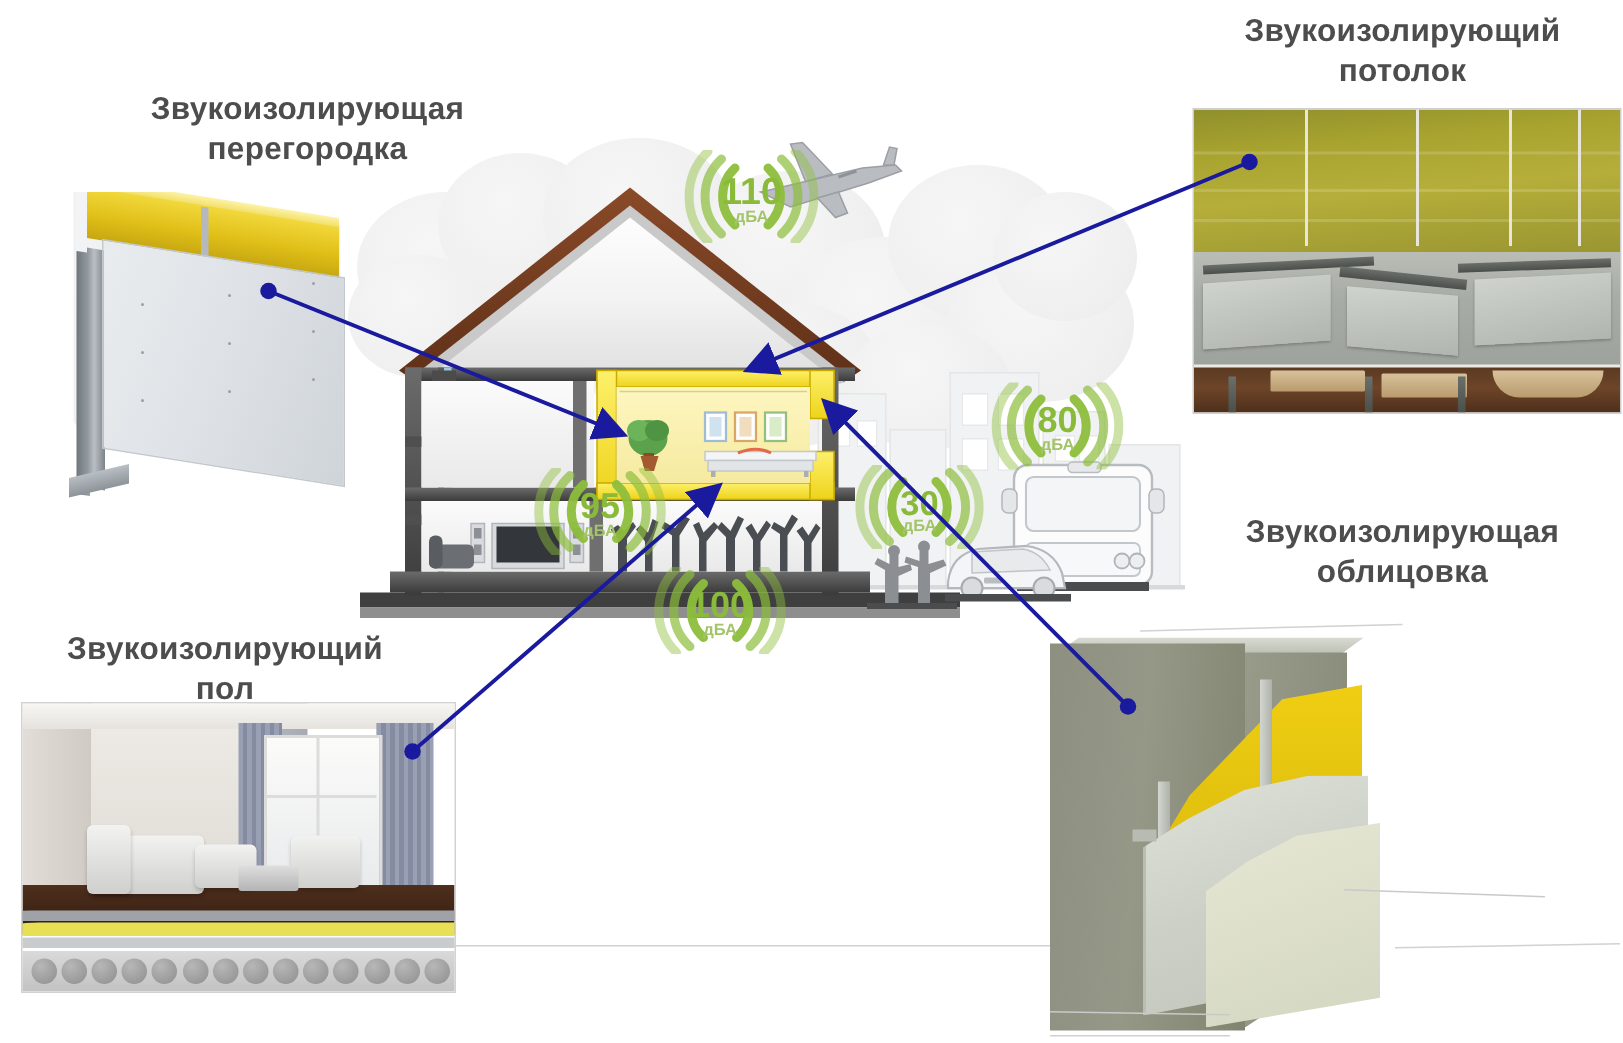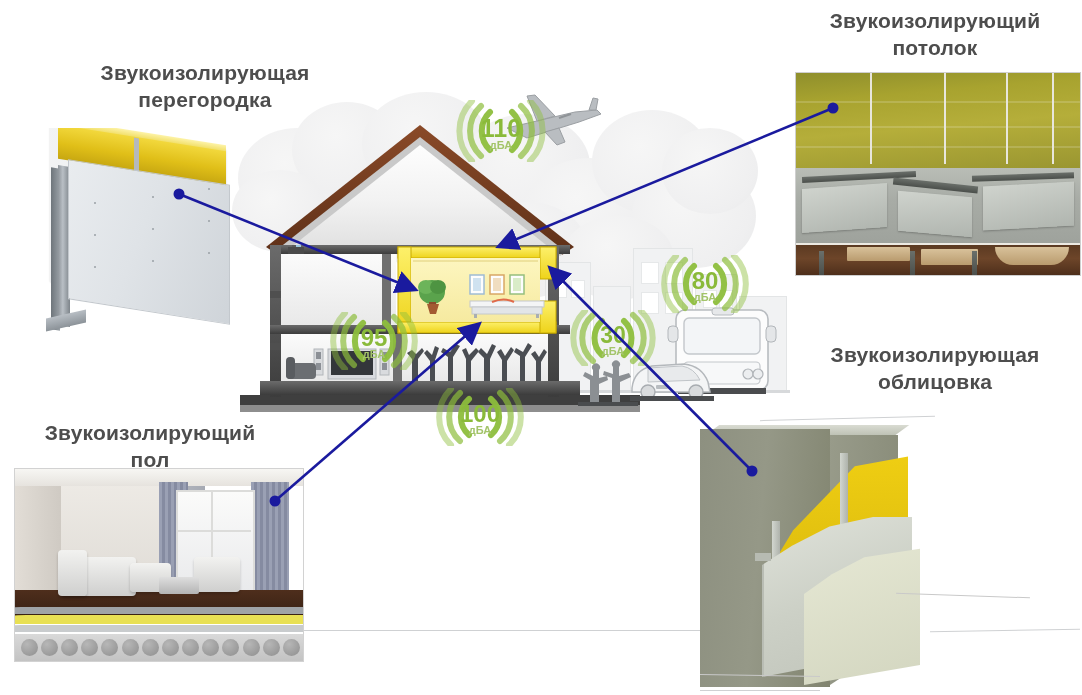--- a/index.html
+++ b/index.html
@@ -572,21 +572,21 @@
         <path d="M21 1  A39 39 0 0 0 21 57" stroke-width="6" opacity=".45"></path>
         <path d="M61 11 A24 24 0 0 1 61 47" stroke-width="6" opacity=".95"></path>
         <path d="M70 5  A32 32 0 0 1 70 53" stroke-width="6" opacity=".7"></path>
         <path d="M79 1  A39 39 0 0 1 79 57" stroke-width="6" opacity=".45"></path>
       </g>
     </svg>
     <span class="num" style="font-size:24px; top:14px;">80</span>
     <span class="unit" style="font-size:11px; top:37px;">дБА</span>
   </div>
 
-  <div class="badge" id="badge-tv" style="left:324px; top:312px; width:100px; height:58px;">
+  <div class="badge" id="badge-tv" style="left:350px; top:312px; width:100px; height:58px;">
     <svg width="100" height="58" viewBox="0 0 100 58">
       <g fill="none" stroke="#8dbe3c" stroke-linecap="round">
         <path d="M39 11 A24 24 0 0 0 39 47" stroke-width="6" opacity=".95"></path>
         <path d="M30 5  A32 32 0 0 0 30 53" stroke-width="6" opacity=".7"></path>
         <path d="M21 1  A39 39 0 0 0 21 57" stroke-width="6" opacity=".45"></path>
         <path d="M61 11 A24 24 0 0 1 61 47" stroke-width="6" opacity=".95"></path>
         <path d="M70 5  A32 32 0 0 1 70 53" stroke-width="6" opacity=".7"></path>
         <path d="M79 1  A39 39 0 0 1 79 57" stroke-width="6" opacity=".45"></path>
       </g>
     </svg>
@@ -602,21 +602,21 @@
         <path d="M20 1  A37 37 0 0 0 20 55" stroke-width="6" opacity=".45"></path>
         <path d="M59 11 A23 23 0 0 1 59 45" stroke-width="6" opacity=".95"></path>
         <path d="M68 5  A30 30 0 0 1 68 51" stroke-width="6" opacity=".7"></path>
         <path d="M76 1  A37 37 0 0 1 76 55" stroke-width="6" opacity=".45"></path>
       </g>
     </svg>
     <span class="num" style="font-size:23px; top:14px;">30</span>
     <span class="unit" style="font-size:11px; top:36px;">дБА</span>
   </div>
 
-  <div class="badge" id="badge-party" style="left:428px; top:388px; width:104px; height:58px;">
+  <div class="badge" id="badge-party" style="left:428px; top:378px; width:104px; height:58px;">
     <svg width="104" height="58" viewBox="0 0 104 58">
       <g fill="none" stroke="#8dbe3c" stroke-linecap="round">
         <path d="M41 11 A24 24 0 0 0 41 47" stroke-width="6" opacity=".95"></path>
         <path d="M32 5  A32 32 0 0 0 32 53" stroke-width="6" opacity=".7"></path>
         <path d="M23 1  A39 39 0 0 0 23 57" stroke-width="6" opacity=".45"></path>
         <path d="M63 11 A24 24 0 0 1 63 47" stroke-width="6" opacity=".95"></path>
         <path d="M72 5  A32 32 0 0 1 72 53" stroke-width="6" opacity=".7"></path>
         <path d="M81 1  A39 39 0 0 1 81 57" stroke-width="6" opacity=".45"></path>
       </g>
     </svg>

